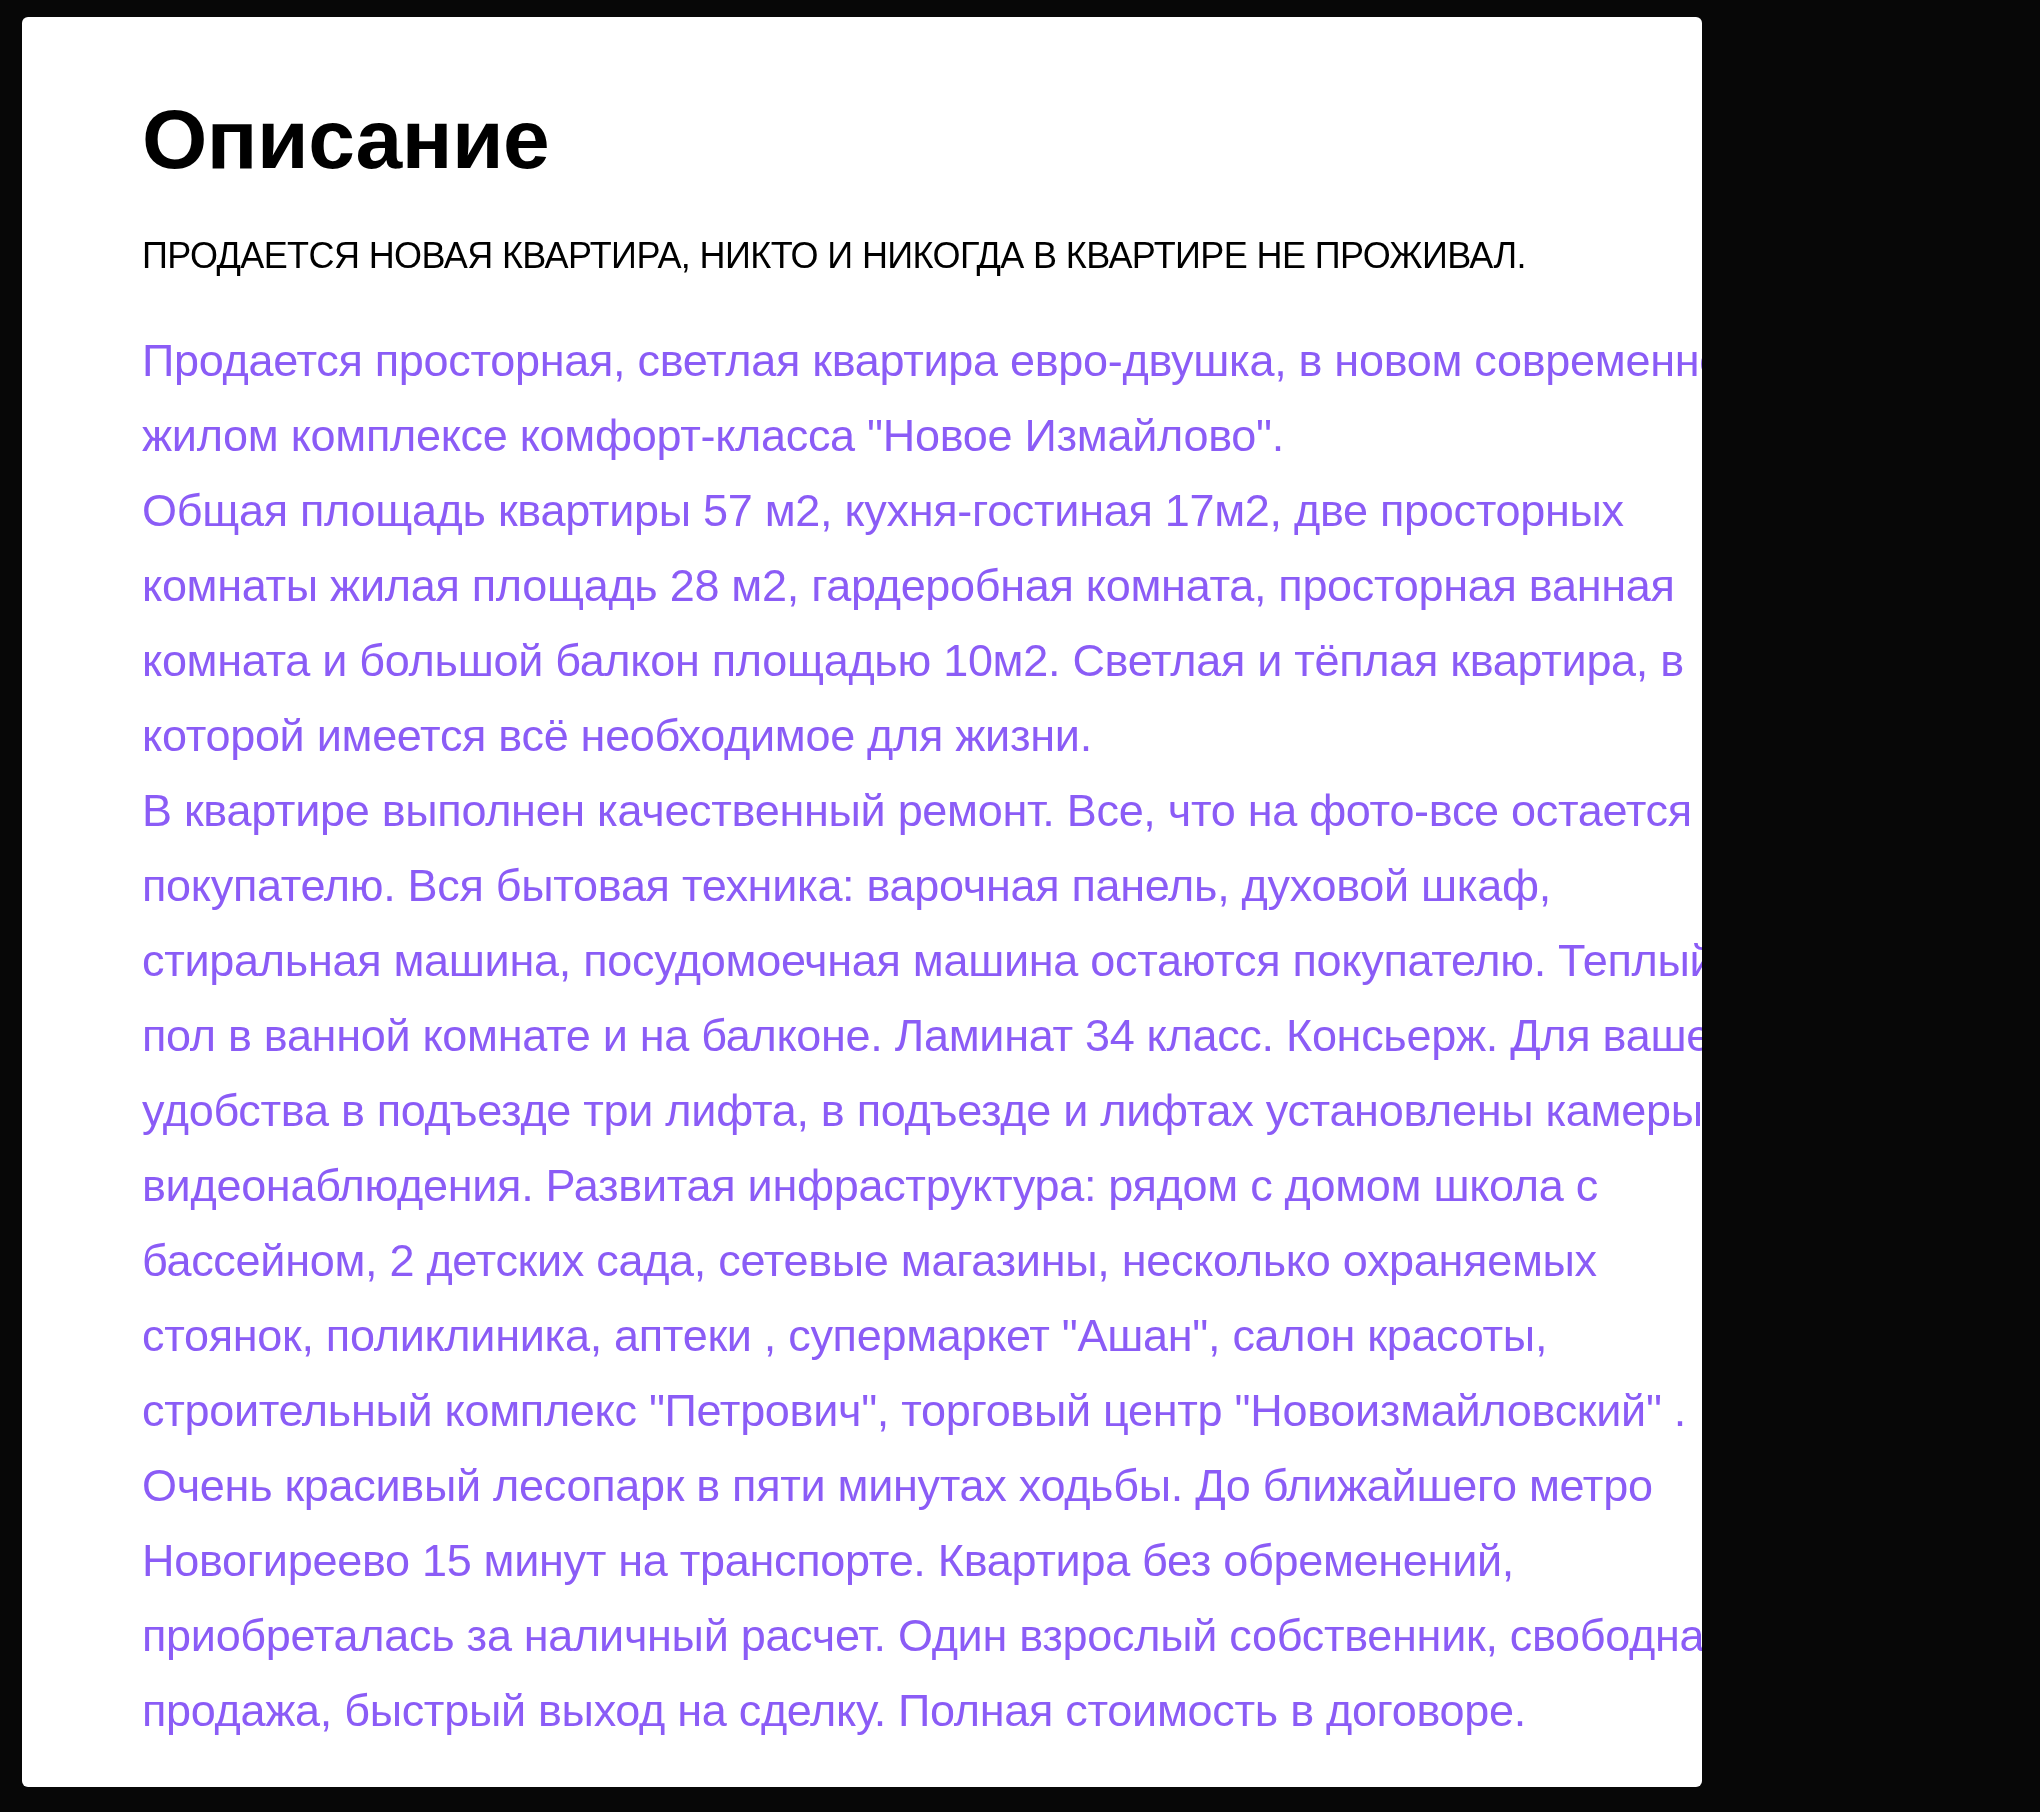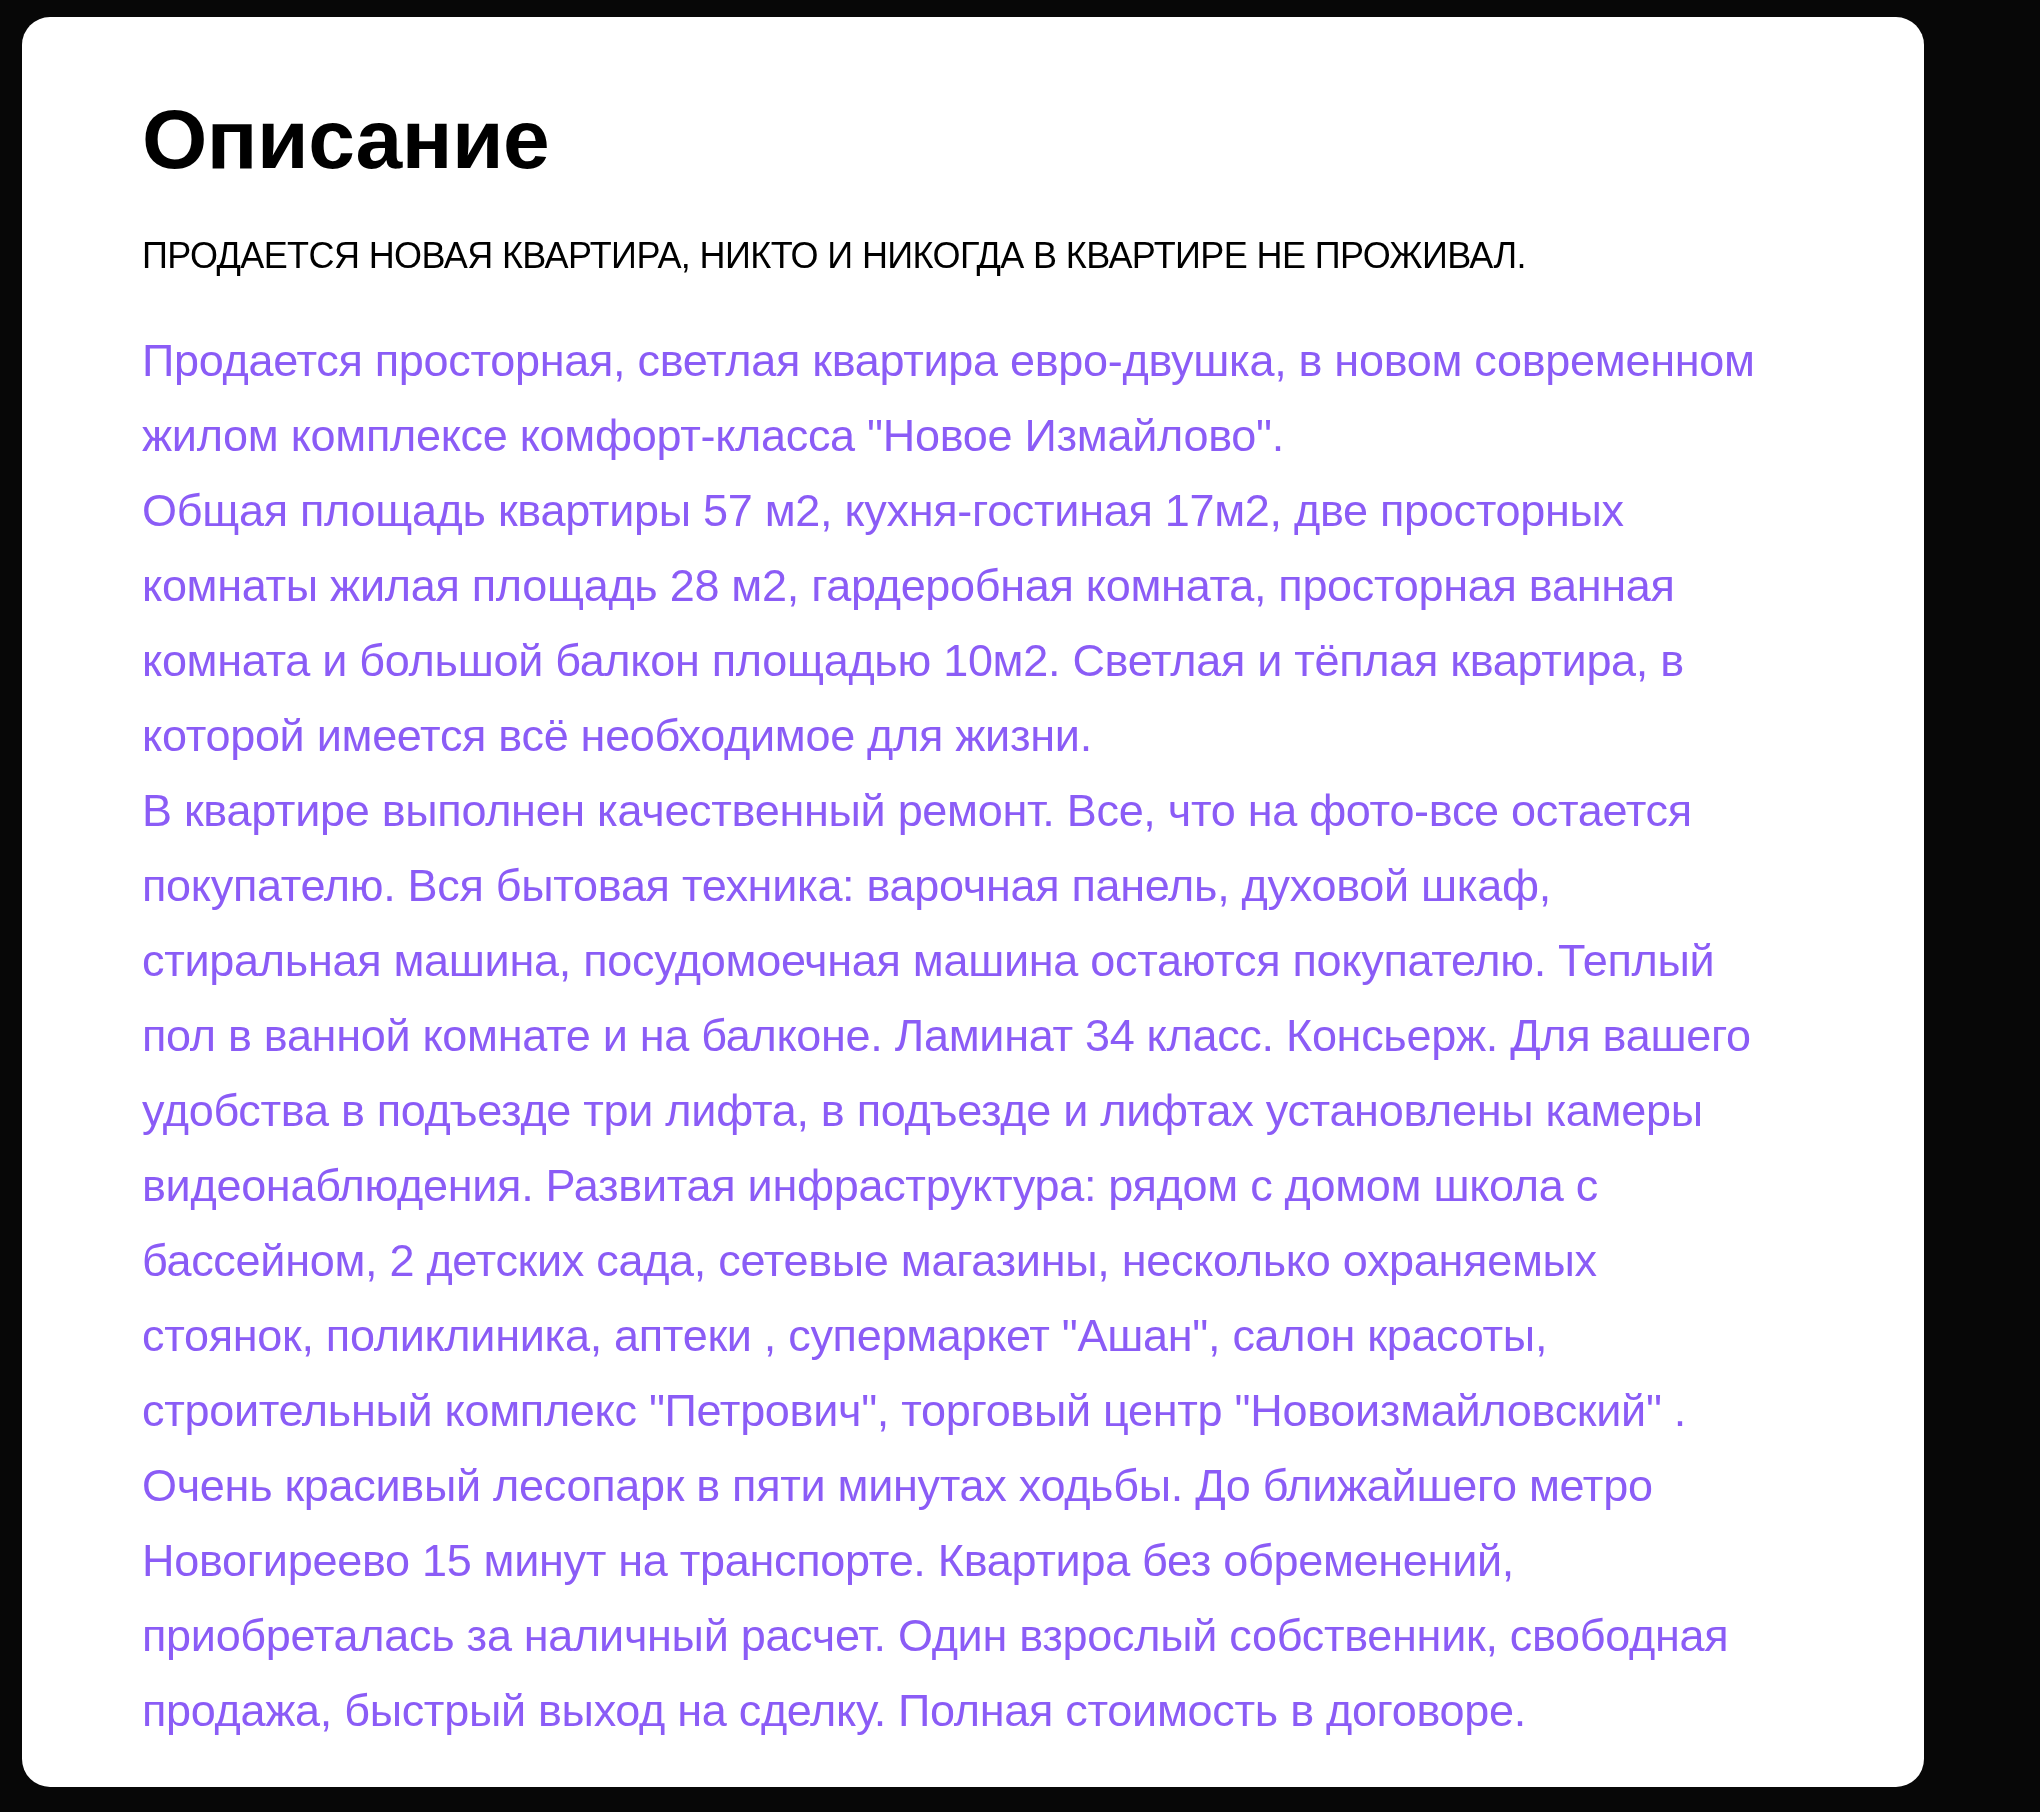--- a/index.html
+++ b/index.html
@@ -15,25 +15,25 @@
   }
   .page {
     position: relative;
     width: 2040px;
     height: 1812px;
   }
   .card {
     position: absolute;
     left: 22px;
     top: 17px;
-    width: 1902px;
+    width: 1680px;
     height: 1770px;
     box-sizing: border-box;
     background: #ffffff;
-    border-radius: 28px;
+    border-radius: 6px;
     padding: 72px 36px 40px 120px;
     overflow: hidden;
   }
   .section-title {
     margin: 0;
     font-size: 84px;
     line-height: 1.2;
     font-weight: 700;
     color: #000000;
     letter-spacing: -0.5px;

